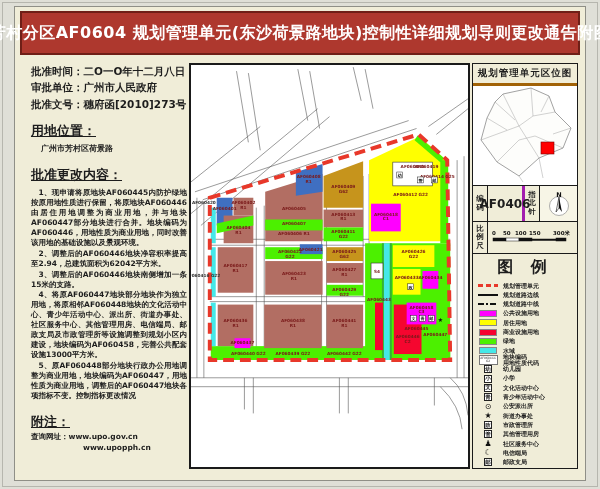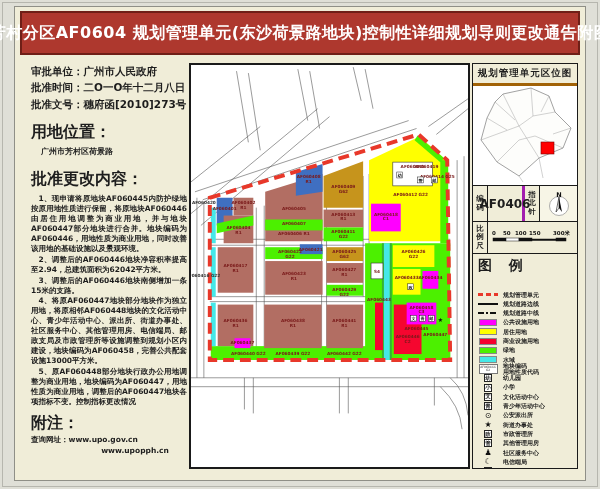--- a/index.html
+++ b/index.html
@@ -16,27 +16,27 @@
   }
   .banner {
     position:absolute; left:5px; top:4px; width:560px; height:44px;
     background:#AE382E; border:2px solid #6F1F17; color:#FFFFFF;
     display:flex; align-items:center; justify-content:center;
     font-weight:bold; font-size:16px; letter-spacing:0.5px; white-space:nowrap;
   }
   
   .left-panel { position:absolute; left:16px; top:56px; width:156px; height:406px; }
   .meta-row { font-size:10.5px; font-weight:bold; line-height:1.55; white-space:nowrap; }
-  .section-heading { font-size:16px; font-weight:bold; margin-top:10px; }
+  .section-heading { font-size:13px; font-weight:bold; margin-top:10px;text-decoration:underline; }
   .location-value { font-size:8px; font-weight:bold; margin:3px 0 12px 10px; }
   .paras { margin-top:4px; }
   .para { font-size:7.5px; font-weight:bold; line-height:1.33; text-indent:1em; text-align:justify; margin-bottom:1px; }
   .notes { position:absolute; left:0; top:342px; width:156px; }
   .note-line { font-size:7.5px; font-weight:bold; line-height:1.5; }
-  .note-line.url2 { margin-left:52px;text-align:center; }
+  .note-line.url2 { margin-left:52px; }
   
   .map-panel {
     position:absolute; left:174px; top:56px; width:281px; height:406px;
     background:#FFFFFF; border:2px solid #1a1a1a;
   }
   .map-panel svg { display:block; }
   
   .right-panel {
     position:absolute; left:457px; top:56px; width:106px; height:406px;
     border:1px solid #1a1a1a; background:#F0EDD8; display:flex; flex-direction:column;
@@ -49,21 +49,21 @@
   .code-row { height:36px; border-bottom:1px solid #1a1a1a; display:flex; }
   .v-label {
     width:15px; border-right:1px solid #1a1a1a; display:flex; flex-direction:column;
     align-items:center; justify-content:center; font-size:7.5px; font-weight:bold; line-height:1.15;
   }
   .code-value { width:37px; border-right:3px solid #a21caf; display:flex; align-items:center; justify-content:center; font-size:12px; font-weight:bold; }
   .compass-cell { flex:1; display:flex; align-items:center; justify-content:center; background:#F7F5E6; }
   .scale-row { height:32px; border-bottom:1px solid #1a1a1a; display:flex; }
   .scale-cell { flex:1; display:flex; align-items:center; justify-content:center; }
   .legend-block { flex:1; padding:3px 5px 2px 5px; overflow:hidden; }
-  .legend-title { font-size:14px; font-weight:bold; letter-spacing:6px; margin-bottom:15px; }
+  .legend-title { text-align:center; font-size:16px; font-weight:bold; letter-spacing:6px; margin-bottom:3px; }
   .legend-items { }
   .legend-item { display:flex; align-items:center; height:9.3px; }
   .swatch { width:20px; min-width:20px; margin-right:5px; display:flex; align-items:center; justify-content:center; }
   .legend-label { font-size:6px; font-weight:bold; white-space:nowrap; line-height:1.05; }
   .sw-dash-red { width:20px; height:3px; background:repeating-linear-gradient(90deg,#E8382A 0 5px,transparent 5px 8px); }
   .sw-line { width:20px; height:2px; background:#111; }
   .sw-dashdot { width:20px; height:1.6px; background:repeating-linear-gradient(90deg,#111 0 6px,transparent 6px 8px,#111 8px 9.5px,transparent 9.5px 11.5px); }
   .sw-fill { width:18px; height:7px; border:0.5px solid #888; }
   .sw-codebox { width:19px; height:10px; border:1px solid #777; background:#fff; display:flex; flex-direction:column; align-items:center; justify-content:center; font-size:3px; line-height:1.1; color:#333; }
   .sw-boxchar { width:8px; height:8px; border:1px solid #222; background:#fff; display:flex; align-items:center; justify-content:center; font-size:5.5px; font-weight:bold; }
@@ -76,22 +76,22 @@
 <div class="outer-frame"></div>
 
 <div class="sheet">
 
   <div class="banner">
     <span>芳村分区AF0604 规划管理单元(东沙荷景路地块)控制性详细规划导则更改通告附图</span>
   </div>
 
   <div class="left-panel">
     <div id="meta-rows">
+        <div class="meta-row"><span>批准时间：</span><span>二O一O年十二月八日</span></div>
         <div class="meta-row"><span>审批单位：</span><span>广州市人民政府</span></div>
-        <div class="meta-row"><span>批准时间：</span><span>二O一O年十二月八日</span></div>
         <div class="meta-row"><span>批准文号：</span><span>穗府函[2010]273号</span></div>
       </div>
     <div class="section-heading">用地位置：</div>
     <div class="location-value">广州市芳村区荷景路</div>
     <div class="section-heading">批准更改内容：</div>
     <div class="paras" id="paras">
         <div class="para">1、现申请将原地块AF060445内防护绿地按原用地性质进行保留，将原地块AF060446由居住用地调整为商业用地，并与地块AF060447部分地块进行合并。地块编码为AF060446，用地性质为商业用地，同时改善该用地的基础设施以及景观环境。</div>
         <div class="para">2、调整后的AF060446地块净容积率提高至2.94，总建筑面积为62042平方米。</div>
         <div class="para">3、调整后的AF060446地块南侧增加一条15米的支路。</div>
         <div class="para">4、将原AF060447地块部分地块作为独立用地，将原相邻AF060448地块的文化活动中心、青少年活动中心、派出所、街道办事处、社区服务中心、其他管理用房、电信端局、邮政支局及市政管理所等设施调整到规划小区内建设，地块编码为AF060458，完善公共配套设施13000平方米。</div>

